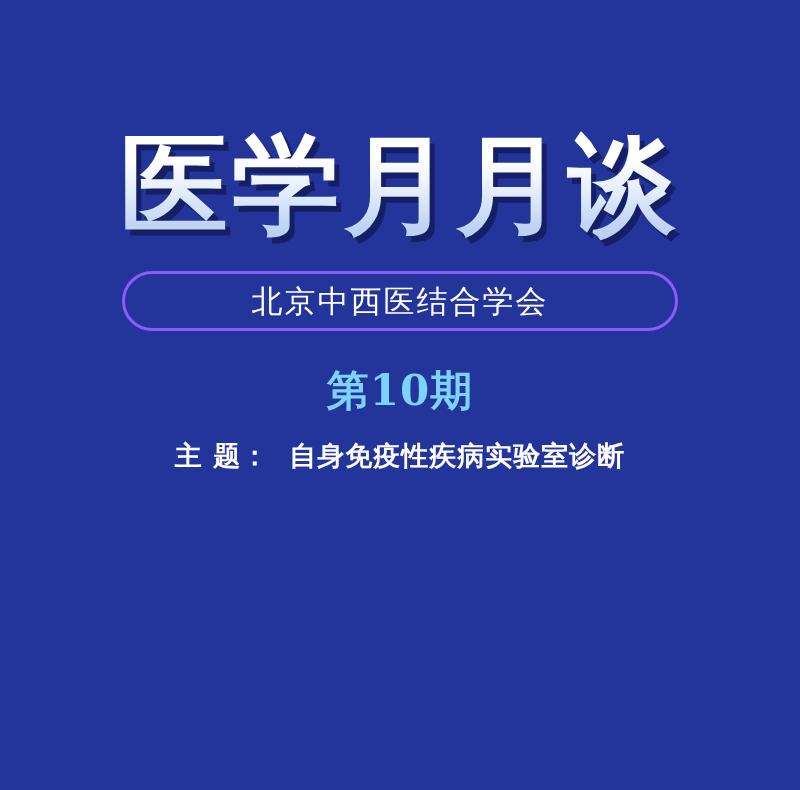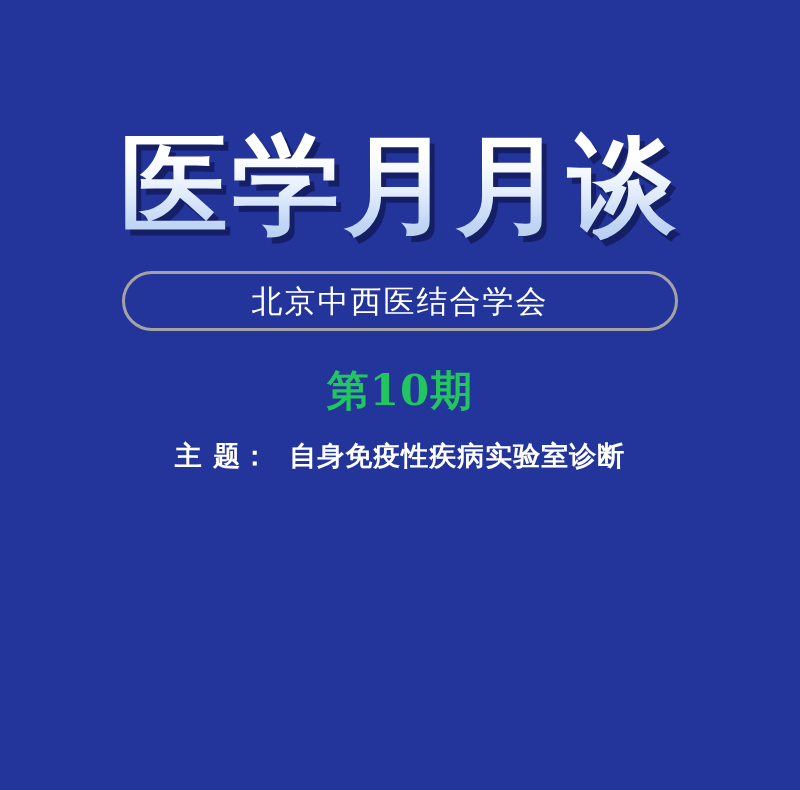--- a/index.html
+++ b/index.html
@@ -73,21 +73,21 @@
   }
 
   
   .pill {
     position: absolute;
     left: 122px;
     top: 271px;
     width: 556px;
     height: 60px;
     box-sizing: border-box;
-    border: 3px solid #a3a3a3;
+    border: 3px solid #8b5cf6;
     border-radius: 32px;
     display: flex;
     align-items: center;
     justify-content: center;
   }
 
   .pill-label {
     font-family: "Liberation Serif", "DejaVu Serif", serif;
     font-size: 31px;
     letter-spacing: 2px;
@@ -100,21 +100,21 @@
   .issue {
     position: absolute;
     top: 368px;
     left: 0;
     width: 800px;
     text-align: center;
     font-family: "DejaVu Serif", "Liberation Serif", serif;
     font-weight: 700;
     font-size: 42px;
     letter-spacing: 1px;
-    color: #22c55e;
+    color: #7dd3fc;
     line-height: 1.1;
   }
 
   
   .topic {
     position: absolute;
     top: 440px;
     left: 0;
     width: 800px;
     text-align: center;

